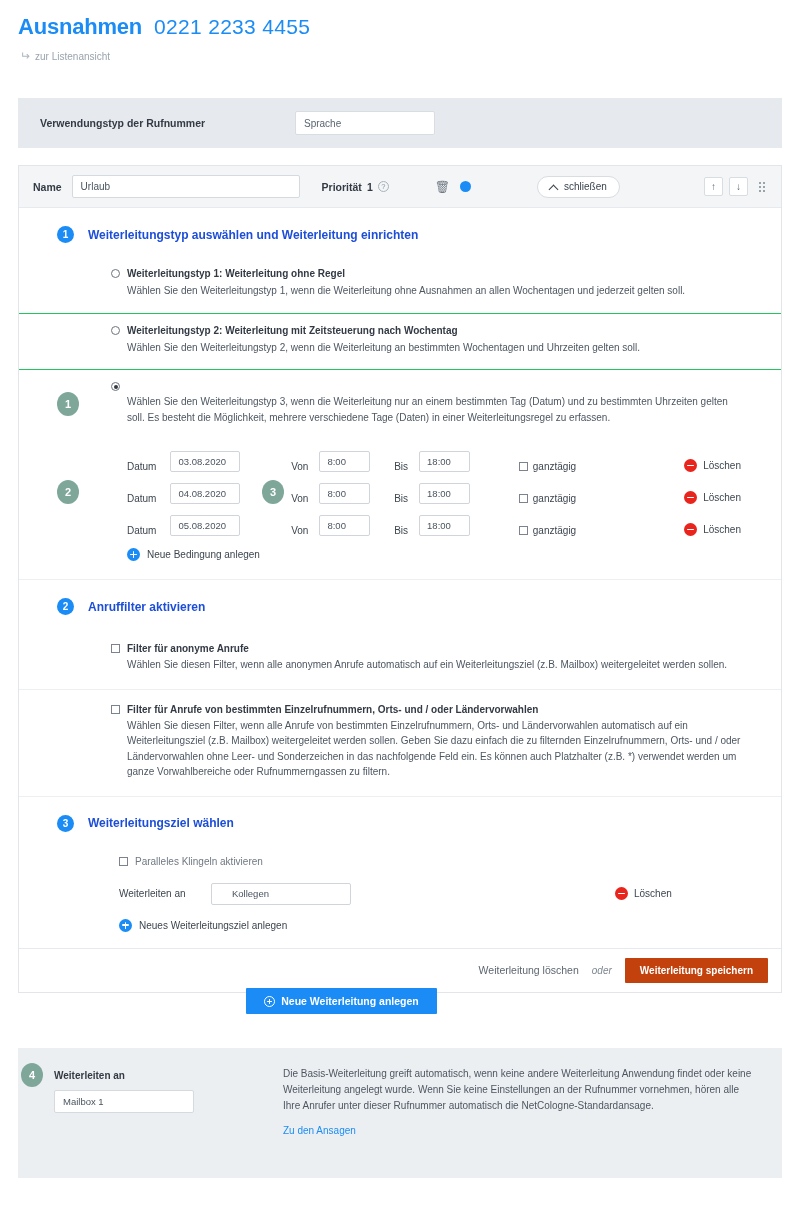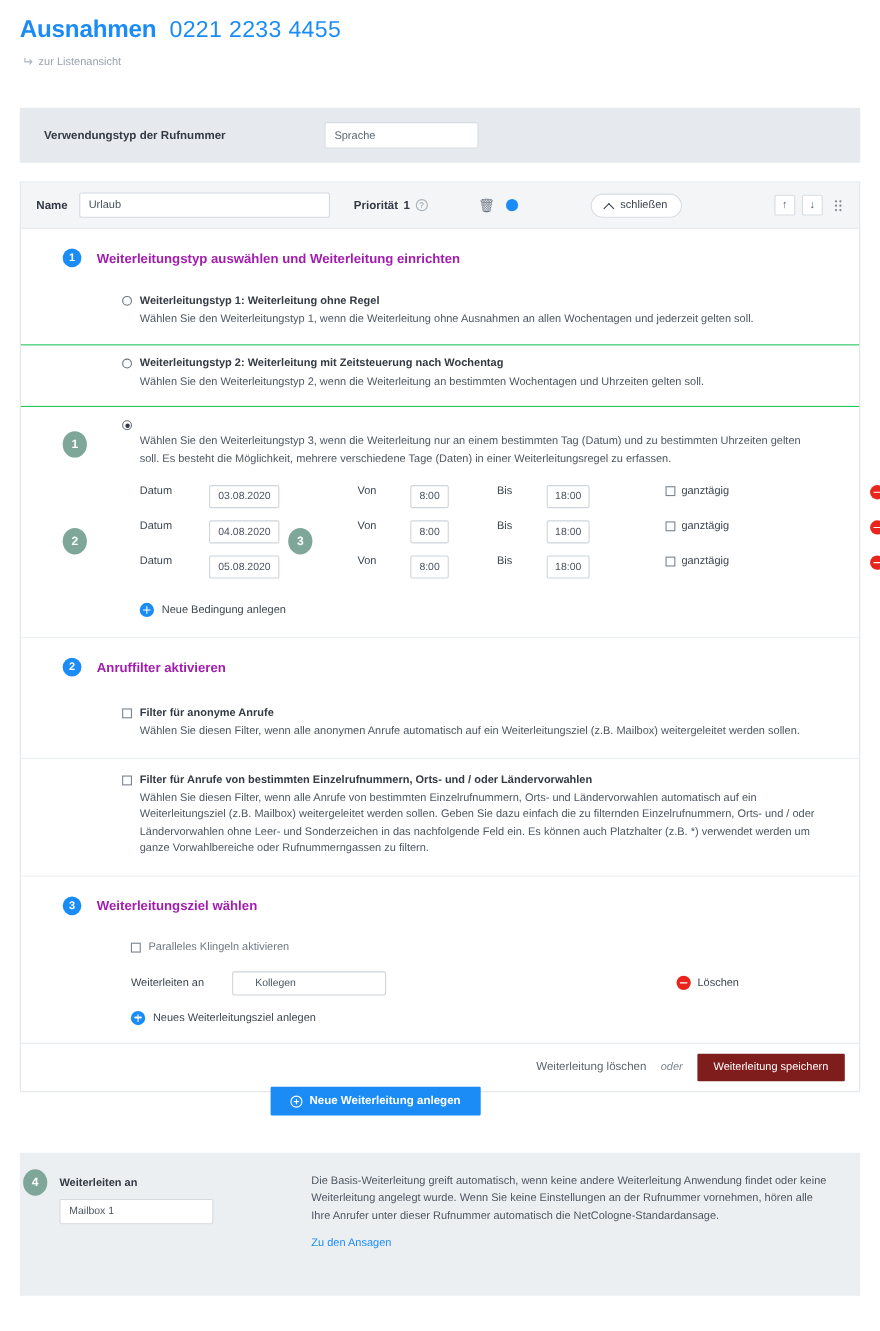--- a/index.html
+++ b/index.html
@@ -75,39 +75,39 @@
   .grip i { width:2px; height:2px; background:#7d8690; border-radius:50%; display:block; }
 
   
   .rule-body { padding:0; }
   .step-head { display:flex; align-items:center; gap:14px; padding:18px 0 14px 38px; }
   .badge-n {
     width:17px; height:17px; border-radius:50%; background:#1b8cf5; color:#fff;
     font-size:10px; font-weight:bold; display:flex; align-items:center; justify-content:center;
     flex:0 0 auto;
   }
-  .step-title { font-size:12px; font-weight:bold; color:#a21caf; }
+  .step-title { font-size:12px; font-weight:bold; color:#1d4ed8; }
 
   .opt-block { padding:10px 40px 14px 92px; position:relative; }
   .opt-block.sep { border-top:1px solid #22c55e; }
   .opt-row { display:flex; align-items:flex-start; gap:7px; }
   .radio {
     width:9px; height:9px; border:1px solid #6b747e; border-radius:50%; flex:0 0 auto; margin-top:2px;
     background:#fff; position:relative;
   }
   .radio.on::after {
     content:""; position:absolute; left:1.5px; top:1.5px; width:4px; height:4px;
     border-radius:50%; background:#333a44;
   }
   .opt-title { font-size:10px; font-weight:bold; color:#333a44; line-height:1.3; }
   .opt-desc { font-size:10px; color:#4d5661; line-height:1.55; margin-top:3px; padding-left:16px; max-width:660px; }
 
   
   .date-rows { margin:16px 0 0 16px; }
-  .date-row { display:flex; align-items:flex-start; height:31px; margin-bottom:1px;gap:20px; }
+  .date-row { display:flex; align-items:flex-end; height:31px; margin-bottom:1px; }
   .fld-lbl { font-size:10px; color:#3c454f; }
   .inp {
     height:21px; background:#fff; border:1px solid #cfd5db; border-radius:2px;
     display:flex; align-items:center; padding:0 7px; font-size:9.5px; color:#4a545f;
   }
   .inp.date { width:115px; margin-left:14px; }
   .inp.time { width:80px; margin-left:11px; }
   .lbl-von { margin-left:51px; }
   .lbl-bis { margin-left:24px; }
   .chk-wrap { display:flex; align-items:center; gap:5px; margin-left:49px; }
@@ -149,21 +149,21 @@
   .fwd-del { display:flex; align-items:center; gap:6px; margin-left:264px; }
 
   
   .card-foot {
     border-top:1px solid #e6eaee; height:44px; display:flex; align-items:center;
     justify-content:flex-end; padding:0 13px; gap:13px;
   }
   .link-del { font-size:10.5px; color:#5d6670; }
   .oder { font-size:10px; color:#7e8690; font-style:italic; }
   .btn-primary {
-    background:#7f1d1d; color:#fff; font-size:10px; font-weight:normal;
+    background:#c2410c; color:#fff; font-size:10px; font-weight:bold;
     height:25px; padding:0 15px; display:flex; align-items:center; border:0; border-radius:1px;
   }
 
   
   .new-fwd-wrap { position:absolute; left:0; top:988px; width:683px; display:flex; justify-content:center; }
   .btn-new {
     background:#1b8cf5; color:#fff; font-size:10.5px; font-weight:bold;
     height:26px; padding:0 18px; display:flex; align-items:center; gap:6px; border:0; border-radius:1px;
   }
   .circ-plus {

